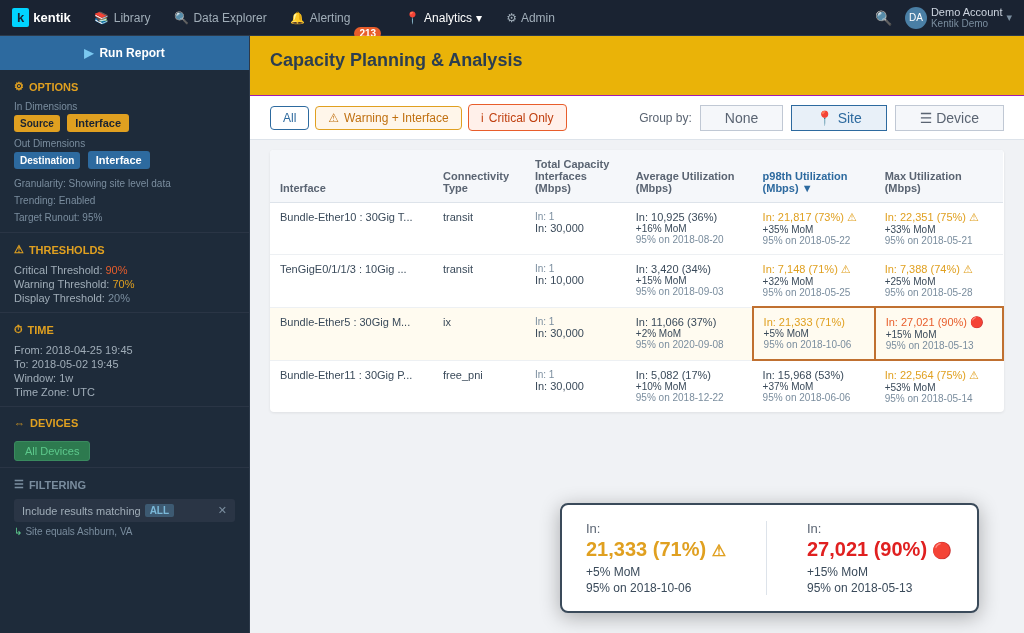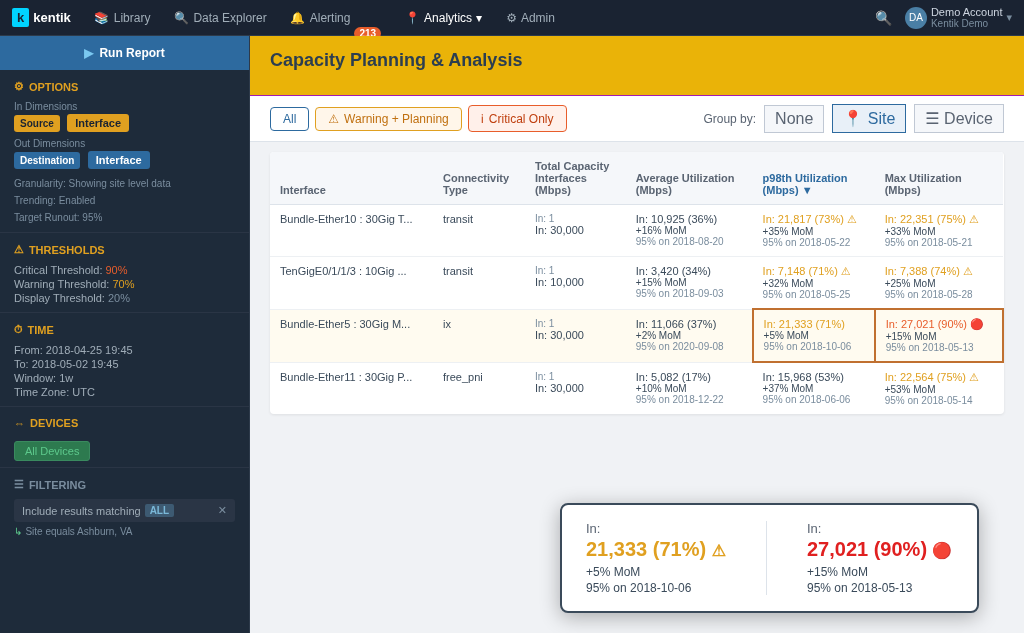--- a/index.html
+++ b/index.html
@@ -52,21 +52,21 @@
     .main-content { flex: 1; background: #f0f2f5; overflow-y: auto; }
     .content-header { padding: 14px 20px 24px; background: #eab308; border-bottom: 1px solid #a21caf; }
     .page-title { font-size: 18px; font-weight: 600; color: #2c3e50; }
 
     .filter-bar { display: flex; align-items: center; padding: 8px 20px; background: #fff; border-bottom: 1px solid #dde3ea; gap: 6px; }
     .filter-btn { padding: 4px 12px; border-radius: 4px; border: 1px solid #c0c8d4; background: #f5f7fa; color: #5a6472; font-size: 12px; cursor: pointer; display: flex; align-items: center; gap: 5px; }
     .filter-btn.active-all { background: #fff; border-color: #2d6a9f; color: #2d6a9f; }
     .filter-btn.active-warning { background: #fff6ea; border-color: #e0a020; color: #c07010; }
     .filter-btn.active-critical { background: #fff0ea; border-color: #e85d2b; color: #c04010; }
     .group-by { margin-left: auto; display: flex; align-items: center; gap: 8px; font-size: 12px; color: #5a6472; }
-    .group-btn { padding: 4px 10px; border-radius: 0; border: 1px solid #c0c8d4; background: #f5f7fa; color: #5a6472; font-size: 16px; cursor: pointer; }
+    .group-btn { padding: 4px 24px; border-radius: 0; border: 1px solid #c0c8d4; background: #f5f7fa; color: #5a6472; font-size: 14px; cursor: pointer; }
     .group-btn.active { background: #e8f0f8; border-color: #2d6a9f; color: #2d6a9f; }
 
     
     .table-container { padding: 10px 20px; }
     .data-table { width: 100%; border-collapse: collapse; background: #fff; border-radius: 4px; overflow: hidden; box-shadow: 0 1px 3px rgba(0,0,0,0.08); }
     .data-table th { background: #f5f7fa; color: #5a6472; font-size: 11px; font-weight: 600; padding: 8px 10px; text-align: left; border-bottom: 1px solid #dde3ea; vertical-align: bottom; }
     .data-table td { padding: 8px 10px; border-bottom: 1px solid #edf0f3; font-size: 11px; color: #3a4a5a; vertical-align: top; }
     .data-table tr:last-child td { border-bottom: none; }
 
     .group-header td { background: #eef2f7; font-weight: 700; color: #3a4a5a; font-size: 12px; padding: 6px 10px; }
@@ -225,21 +225,21 @@
   <div class="main-content" style="position:relative;">
 
     <div class="content-header">
       <h1 class="page-title">Capacity Planning &amp; Analysis</h1>
     </div>
 
     <div class="filter-bar">
       <button class="filter-btn active-all">All</button>
       <button class="filter-btn active-warning">
         <span>⚠</span>
-        <span>Warning + Planning</span>
+        <span>Warning + Interface</span>
       </button>
       <button class="filter-btn active-critical">
         <span>ℹ</span>
         <span>Critical Only</span>
       </button>
       <div class="group-by">
         <span>Group by:</span>
         <button class="group-btn">None</button>
         <button class="group-btn active">
           <span>📍</span>

